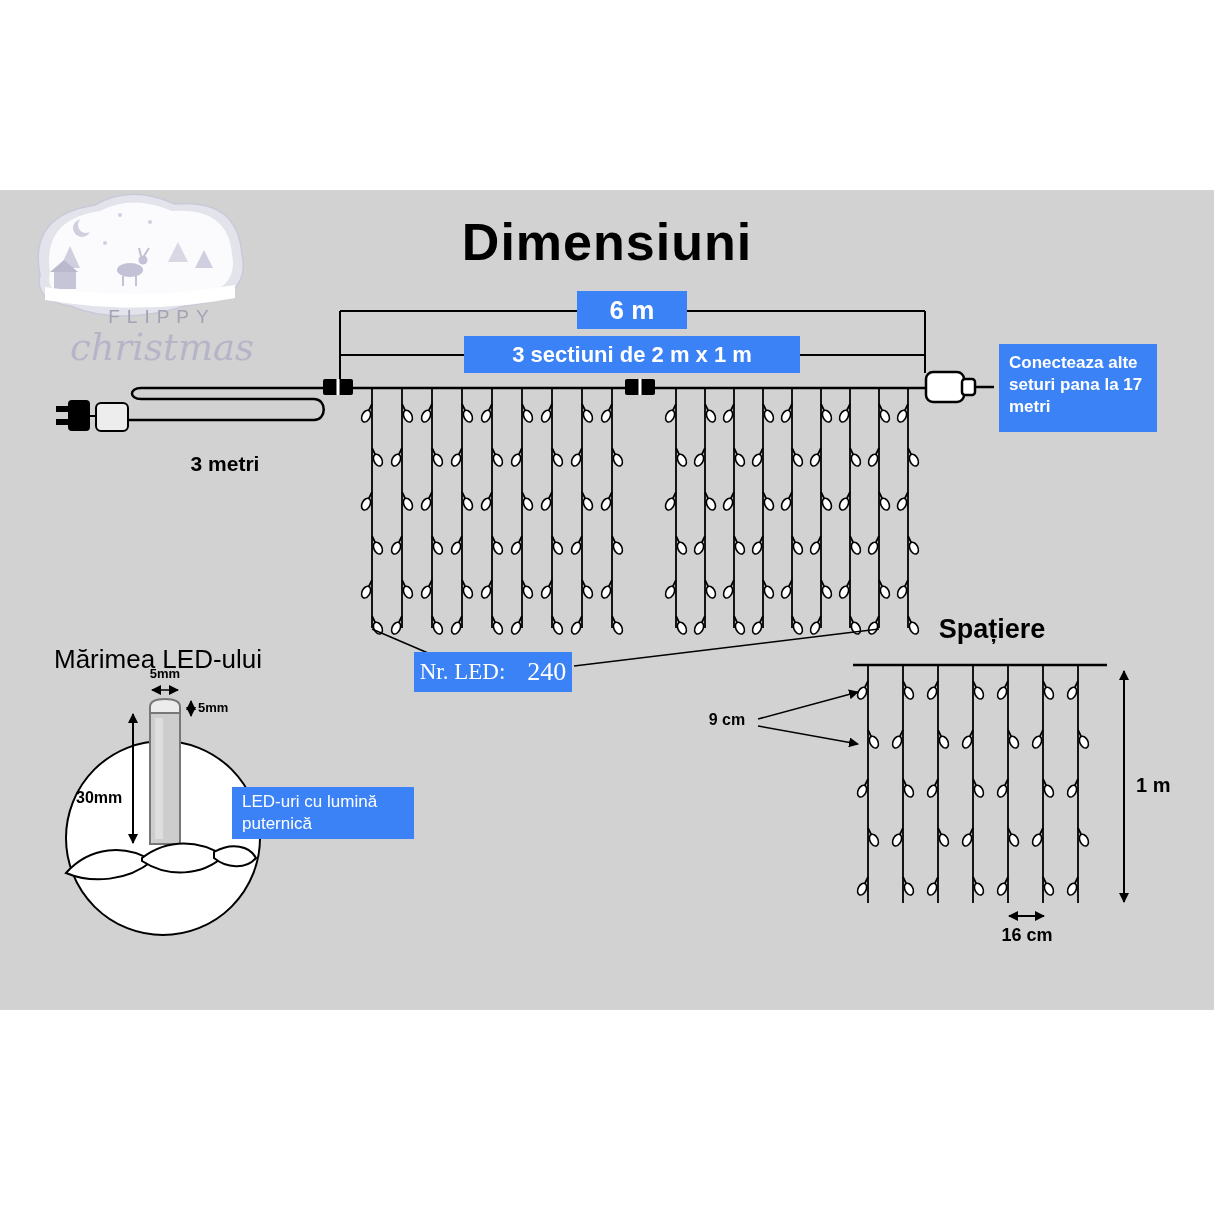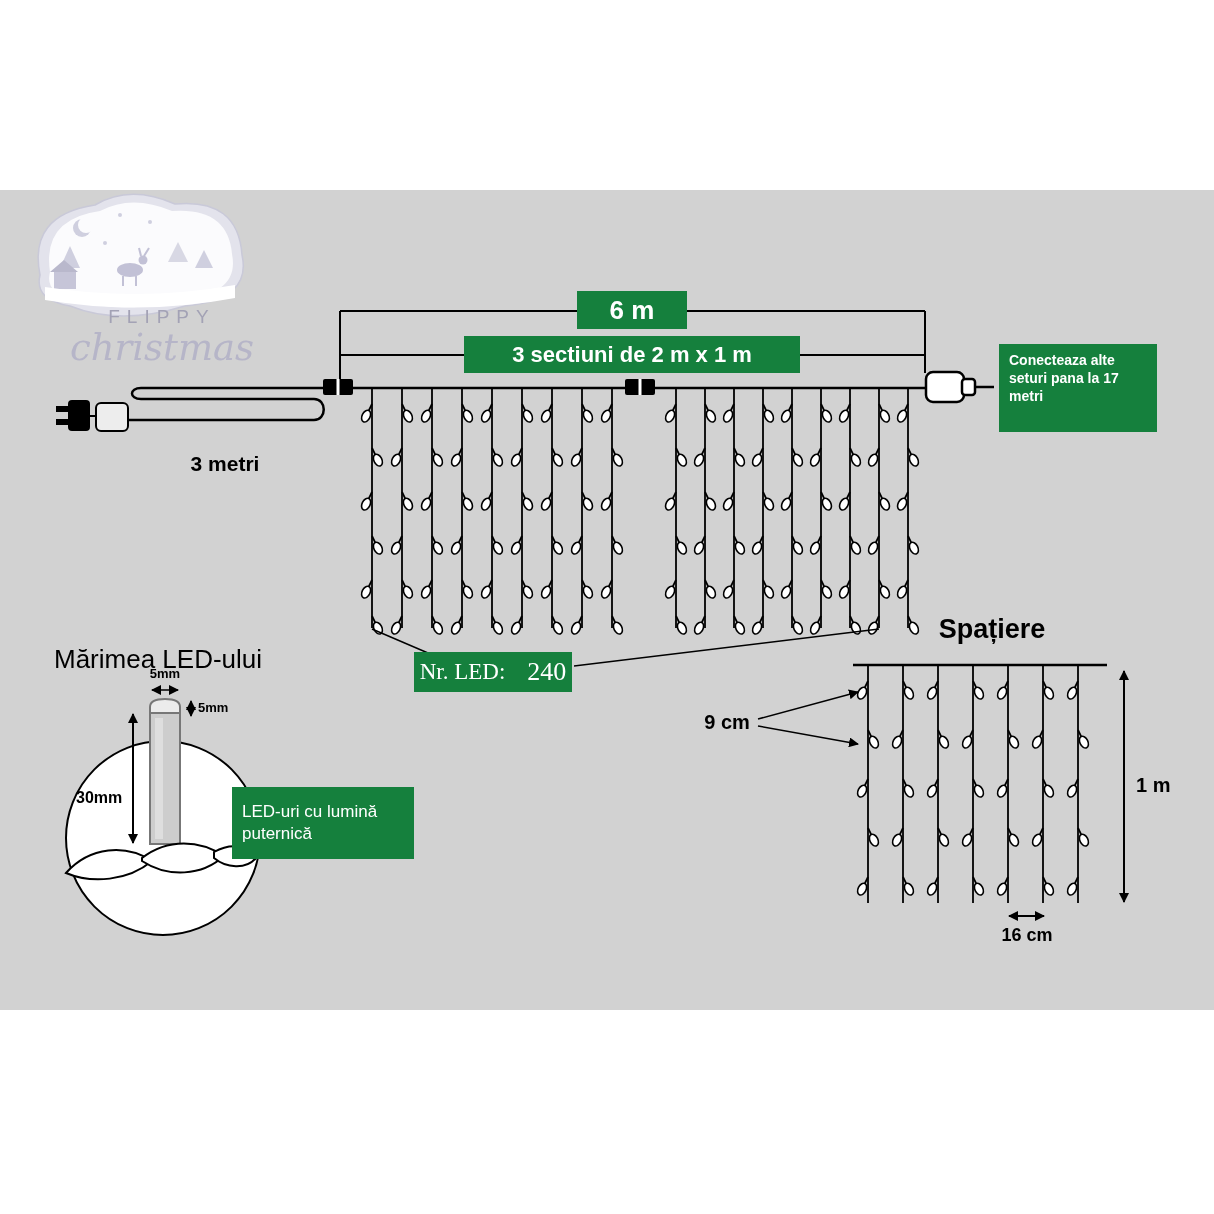--- a/index.html
+++ b/index.html
@@ -2,40 +2,40 @@
 <html><head>
 <meta charset="utf-8">
 <style>
   *{margin:0;padding:0;box-sizing:border-box}
   html,body{background:#ffffff}
   body{font-family:"Liberation Sans",sans-serif;color:#000}
   .stage{position:relative;width:1214px;height:1214px;background:#fff;overflow:hidden}
   .panel{position:absolute;left:0;top:190px;width:1214px;height:820px;background:#d2d2d2}
   svg.art{position:absolute;left:0;top:0;z-index:1}
   .lbl{position:absolute;z-index:2;color:#000;white-space:nowrap}
-  .blackbox{position:absolute;z-index:2;background:#15803d;color:#fff;display:flex;align-items:center;justify-content:center;text-align:center}
+  .blackbox{position:absolute;z-index:2;background:#3b82f6;color:#fff;display:flex;align-items:center;justify-content:center;text-align:center}
 
   #title{top:212px;left:0;width:1214px;text-align:center;font-size:52px;font-weight:bold;letter-spacing:1px}
   #box6m{left:577px;top:291px;width:110px;height:38px;font-size:26px;font-weight:bold}
   #boxSections{left:464px;top:336px;width:336px;height:37px;font-size:22px;font-weight:bold}
-  #boxConnect{left:999px;top:344px;width:158px;height:88px;font-size:14px;font-weight:bold;
+  #boxConnect{left:999px;top:344px;width:158px;height:88px;font-size:17px;font-weight:bold;
               display:block;text-align:left;padding:8px 10px;line-height:1.28;white-space:normal}
   #lbl3m{left:125px;top:452px;width:200px;text-align:center;font-size:21px;font-weight:bold}
   #boxNrLed{left:414px;top:652px;width:158px;height:40px;font-family:"Liberation Serif",serif;font-size:23px;gap:22px}
   #boxNrLed .val{font-size:26px}
   #lblSpatiere{left:923px;top:614px;width:138px;text-align:center;font-size:27px;font-weight:bold}
-  #lbl9cm{left:698px;top:711px;width:58px;text-align:center;font-size:20px;font-weight:bold}
+  #lbl9cm{left:698px;top:711px;width:58px;text-align:center;font-size:16px;font-weight:bold}
   #lbl1m{left:1136px;top:774px;font-size:20px;font-weight:bold}
   #lbl16cm{left:991px;top:925px;width:72px;text-align:center;font-size:18px;font-weight:bold}
   #lblLedSize{left:54px;top:644px;width:300px;font-size:26px}
   #lbl5mmTop{left:137px;top:666px;width:56px;text-align:center;font-size:13px;font-weight:bold}
   #lbl5mmRight{left:198px;top:700px;font-size:13px;font-weight:bold}
   #lbl30mm{left:76px;top:789px;font-size:16px;font-weight:bold}
   #boxLedNote{left:232px;top:787px;width:182px;font-size:17px;display:block;text-align:left;
-              padding:14px 10px;line-height:1.3;white-space:normal;font-weight:normal}
+              padding:4px 10px;line-height:1.3;white-space:normal;font-weight:normal}
   #footnote{left:0;top:960px;width:1214px;text-align:center;font-size:24px}
   #logoBrand{left:62px;top:306px;width:200px;text-align:center;font-size:19px;letter-spacing:7px;color:#a3a2b5}
   #logoScript{left:52px;top:326px;width:220px;text-align:center;font-size:37px;font-style:italic;
               font-family:"DejaVu Serif",serif;color:#b6b5c8}
 
   .ln{stroke:#000;stroke-width:2;fill:none}
   .ln25{stroke:#000;stroke-width:2.5;fill:none}
   .thin{stroke:#000;stroke-width:1.5;fill:none}
   .w1{stroke:#000;stroke-width:1.8;fill:none}
   .bulb{fill:#fff;stroke:#000;stroke-width:1.6}
@@ -736,20 +736,21 @@
       <line x1="191" y1="701" x2="191" y2="716" class="thin" marker-start="url(#ah)" marker-end="url(#ah)"></line>
       <line x1="133" y1="714" x2="133" y2="843" class="ln" marker-start="url(#ah)" marker-end="url(#ah)"></line>
       <g>
         <path d="M66,873 C90,846 126,844 152,861 C128,881 92,884 66,873 Z" fill="#fff" stroke="#000" stroke-width="2"></path>
         <path d="M142,858 C168,838 200,840 224,856 C202,876 168,878 142,861 Z" fill="#fff" stroke="#000" stroke-width="2"></path>
         <path d="M214,852 C232,842 250,846 256,858 C246,870 226,868 214,858 Z" fill="#fff" stroke="#000" stroke-width="2"></path>
       </g>
     </g>
   </svg>
 
+  <div class="lbl" id="title">Dimensiuni</div>
 
   <div class="lbl" id="logoBrand">FLIPPY</div>
   <div class="lbl" id="logoScript">christmas</div>
 
   <div class="blackbox" id="box6m">6 m</div>
   <div class="blackbox" id="boxSections">3 sectiuni de 2 m x 1 m</div>
   <div class="blackbox" id="boxConnect">Conecteaza alte seturi pana la 17 metri</div>
 
   <div class="lbl" id="lbl3m">3 metri</div>
 

